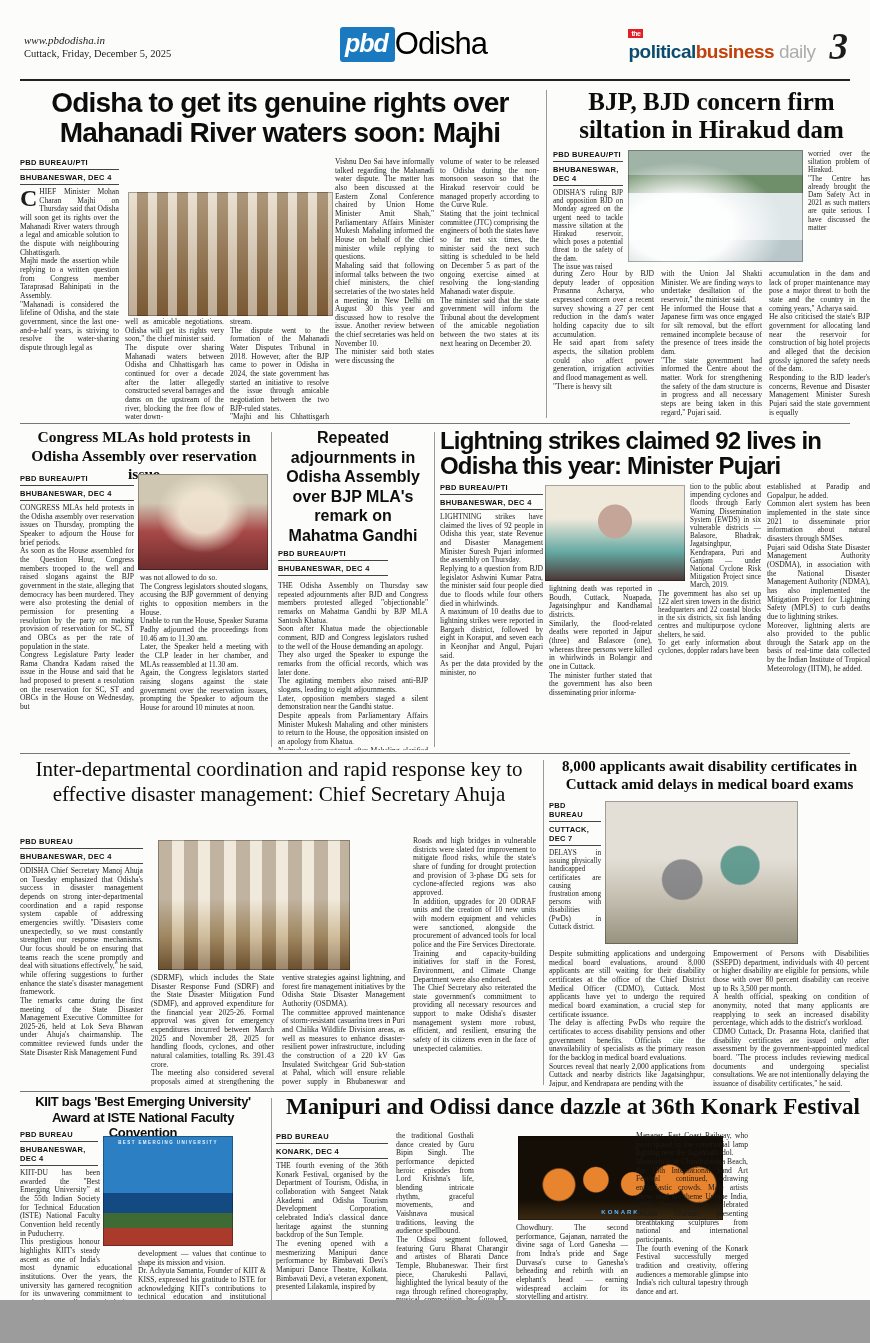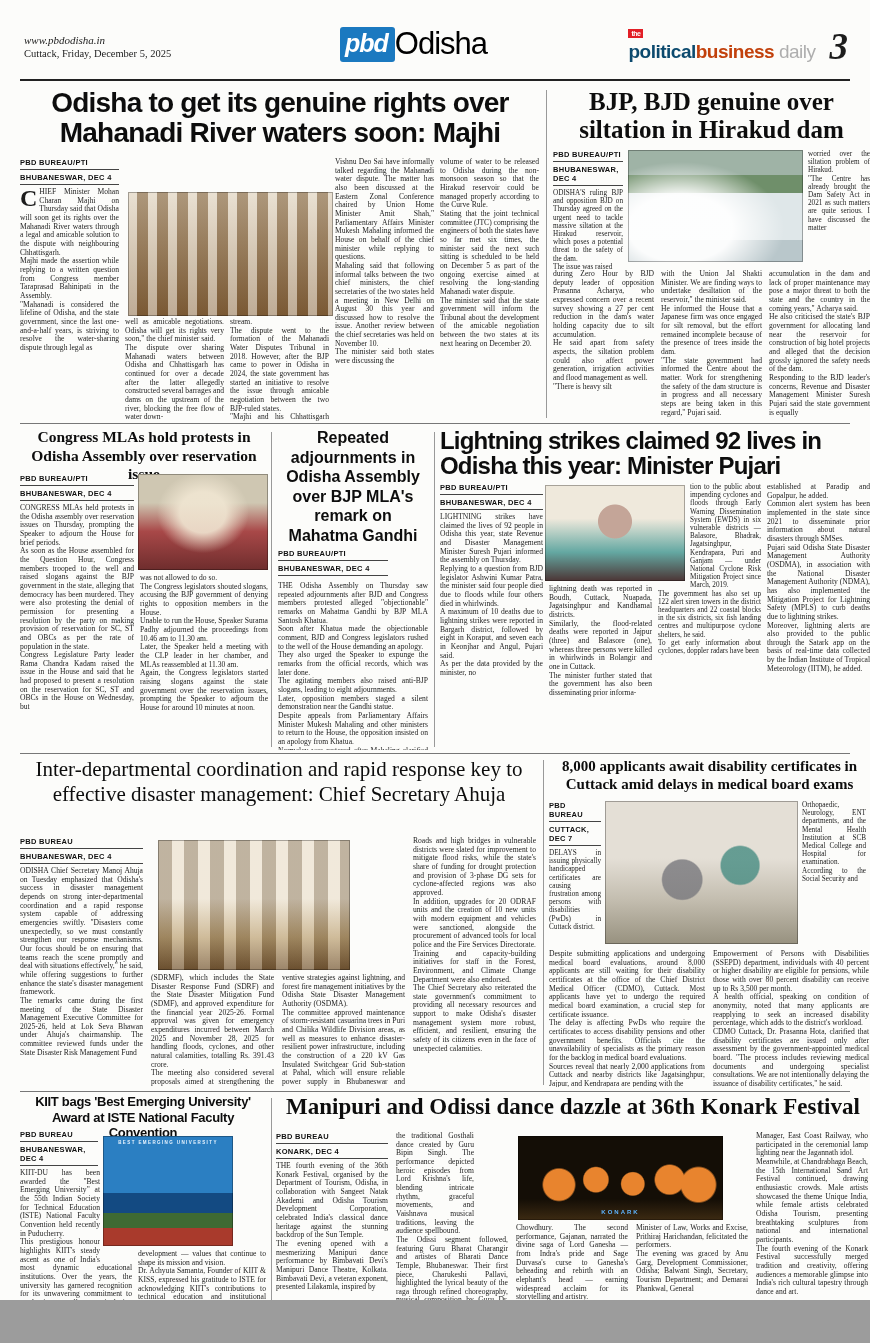--- a/index.html
+++ b/index.html
@@ -130,28 +130,28 @@
         </div>
       <div class="col" style="width:99px;">
           <p class="bt">volume of water to be released to Odisha during the non-monsoon season so that the Hirakud reservoir could be managed properly according to the Curve Rule.
 Stating that the joint technical committee (JTC) comprising the engineers of both the states have so far met six times, the minister said the next such sitting is scheduled to be held on December 5 as part of the ongoing exercise aimed at resolving the long-standing Mahanadi water dispute.
 The minister said that the state government will inform the Tribunal about the development of the amicable negotiation between the two states at its next hearing on December 20.</p>
         </div>
     </div>
   </section>
 
   <section class="article" id="a2" style="left:553px;top:88px;width:317px;height:333px;">
-    <h1 class="hl hl-serif" style="font-size:25px;line-height:1.1;">BJP, BJD genuine over siltation in Hirakud dam</h1>
+    <h1 class="hl hl-serif" style="font-size:25px;line-height:1.1;">BJP, BJD concern firm siltation in Hirakud dam</h1>
     <div class="ph ph-a2" style="left:75px;top:62px;width:175px;height:112px;"></div>
     <div style="position:absolute;top:62px;left:0;right:0;bottom:0;">
       <div class="cols" style="gap:5px;height:118px;">
         <div class="col" style="width:70px;">
           <div class="byline">PBD BUREAU/PTI</div>
           <div class="byline">BHUBANESWAR, DEC 4</div>
-          <p class="bt bt-narrow">ODISHA'S ruling BJP and opposition BJD on Thursday agreed on the urgent need to tackle massive siltation at the Hirakud reservoir, which poses a potential threat to the safety of the dam.
+          <p class="bt bt-narrow">ODISHA'S ruling BJP and opposition BJD on Monday agreed on the urgent need to tackle massive siltation at the Hirakud reservoir, which poses a potential threat to the safety of the dam.
 The issue was raised</p>
         </div>
         <div class="col" style="width:175px;"></div>
         <div class="col" style="width:62px;">
             <p class="bt bt-narrow">worried over the siltation problem of Hirakud.
 "The Centre has already brought the Dam Safety Act in 2021 as such matters are quite serious. I have discussed the matter</p>
           </div>
       </div>
       <div class="cols" style="gap:7px;margin-top:2px;">
         <div class="col" style="width:101px;">
@@ -270,24 +270,20 @@
     <h1 class="hl hl-serif" style="font-size:15px;line-height:1.2;">8,000 applicants await disability certificates in Cuttack amid delays in medical board exams</h1>
     <div class="ph ph-a7" style="left:56px;top:44px;width:193px;height:143px;"></div>
     <div style="position:absolute;top:44px;left:0;right:0;bottom:0;">
       <div class="cols" style="gap:4px;height:147px;">
         <div class="col" style="width:52px;">
           <div class="byline">PBD BUREAU</div>
           <div class="byline">CUTTACK, DEC 7</div>
           <p class="bt bt-narrow">DELAYS in issuing physically handicapped certificates are causing frustration among persons with disabilities (PwDs) in Cuttack district.</p>
         </div>
         <div class="col" style="width:193px;"></div>
-        <div class="col" style="width:64px;">
-            <p class="bt bt-narrow">Orthopaedic, Neurology, ENT departments, and the Mental Health Institution at SCB Medical College and Hospital for examination.
-According to the Social Security and</p>
-          </div>
       </div>
       <div class="cols" style="gap:8px;margin-top:2px;">
         <div class="col" style="width:156px;">
             <p class="bt">Despite submitting applications and undergoing medical board evaluations, around 8,000 applicants are still waiting for their disability certificates at the office of the Chief District Medical Officer (CDMO), Cuttack. Most applicants have yet to undergo the required medical board examination, a crucial step for certificate issuance.
 The delay is affecting PwDs who require the certificates to access disability pensions and other government benefits. Officials cite the unavailability of specialists as the primary reason for the backlog in medical board evaluations.
 Sources reveal that nearly 2,000 applications from Cuttack and nearby districts like Jagatsinghpur, Jajpur, and Kendrapara are pending with the</p>
           </div>
         <div class="col" style="width:156px;">
             <p class="bt">Empowerment of Persons with Disabilities (SSEPD) department, individuals with 40 percent or higher disability are eligible for pensions, while those with over 80 percent disability can receive up to Rs 3,500 per month.
 A health official, speaking on condition of anonymity, noted that many applicants are reapplying to seek an increased disability percentage, which adds to the district's workload.
@@ -328,24 +324,20 @@
         <p class="bt">THE fourth evening of the 36th Konark Festival, organised by the Department of Tourism, Odisha, in collaboration with Sangeet Natak Akademi and Odisha Tourism Development Corporation, celebrated India's classical dance heritage against the stunning backdrop of the Sun Temple.
 The evening opened with a mesmerizing Manipuri dance performance by Bimbavati Devi's Manipuri Dance Theatre, Kolkata. Bimbavati Devi, a veteran exponent, presented Lilakamla, inspired by</p>
       </div>
       <div class="col" style="width:112px;">
           <p class="bt"><span class="spacer-r" style="width:34px;height:92px;"></span><span>the traditional Gosthali dance created by Guru Bipin Singh. The performance depicted heroic episodes from Lord Krishna's life, blending intricate rhythm, graceful movements, and Vaishnava musical traditions, leaving the audience spellbound.
 The Odissi segment followed, featuring Guru Bharat Charangir and artistes of Bharati Dance Temple, Bhubaneswar. Their first piece, Charukeshi Pallavi, highlighted the lyrical beauty of the raga through refined choreography, musical composition by Guru Dr. Vijay Kumar Jena, and rhythmic accompaniment by Guru Dhaneswar Swain and Guru Ajay Kumar</span></p>
         </div>
       <div class="col" style="width:112px;padding-top:92px;">
           <p class="bt">Chowdhury. The second performance, Gajanan, narrated the divine saga of Lord Ganesha — from Indra's pride and Sage Durvasa's curse to Ganesha's beheading and rebirth with an elephant's head — earning widespread acclaim for its storytelling and artistry.</p>
         </div>
-      <div class="col" style="width:112px;padding-top:92px;">
-          <p class="bt">Minister of Law, Works and Excise, Prithiraj Harichandan, felicitated the performers.
-The evening was graced by Anu Garg, Development Commissioner, Odisha; Balwant Singh, Secretary, Tourism Department; and Demarai Phankwal, General</p>
-        </div>
       <div class="col" style="width:112px;">
           <p class="bt">Manager, East Coast Railway, who participated in the ceremonial lamp lighting near the Jagannath idol.
 Meanwhile, at Chandrabhaga Beach, the 15th International Sand Art Festival continued, drawing enthusiastic crowds. Male artists showcased the theme Unique India, while female artists celebrated Odisha Tourism, presenting breathtaking sculptures from national and international participants.
 The fourth evening of the Konark Festival successfully merged tradition and creativity, offering audiences a memorable glimpse into India's rich cultural tapestry through dance and art.</p>
         </div>
     </div>
   </section>
 
 </div>
 

